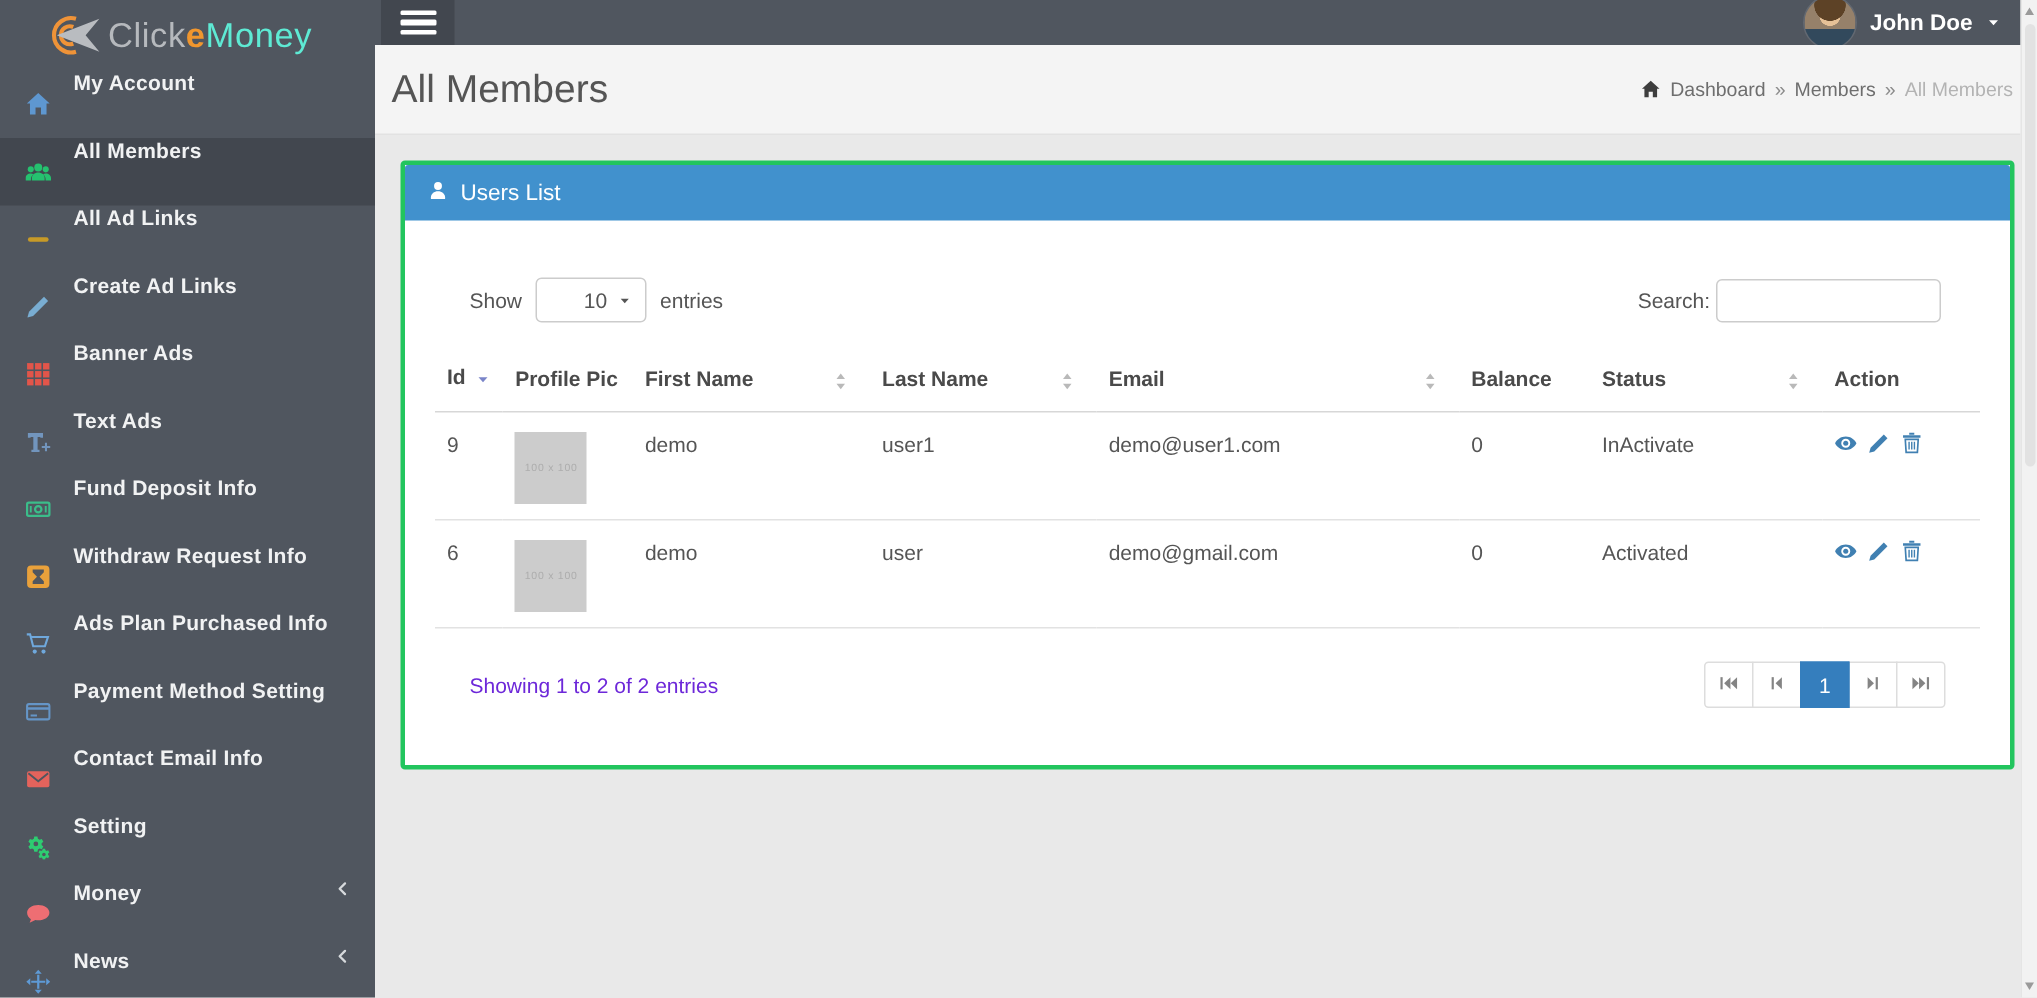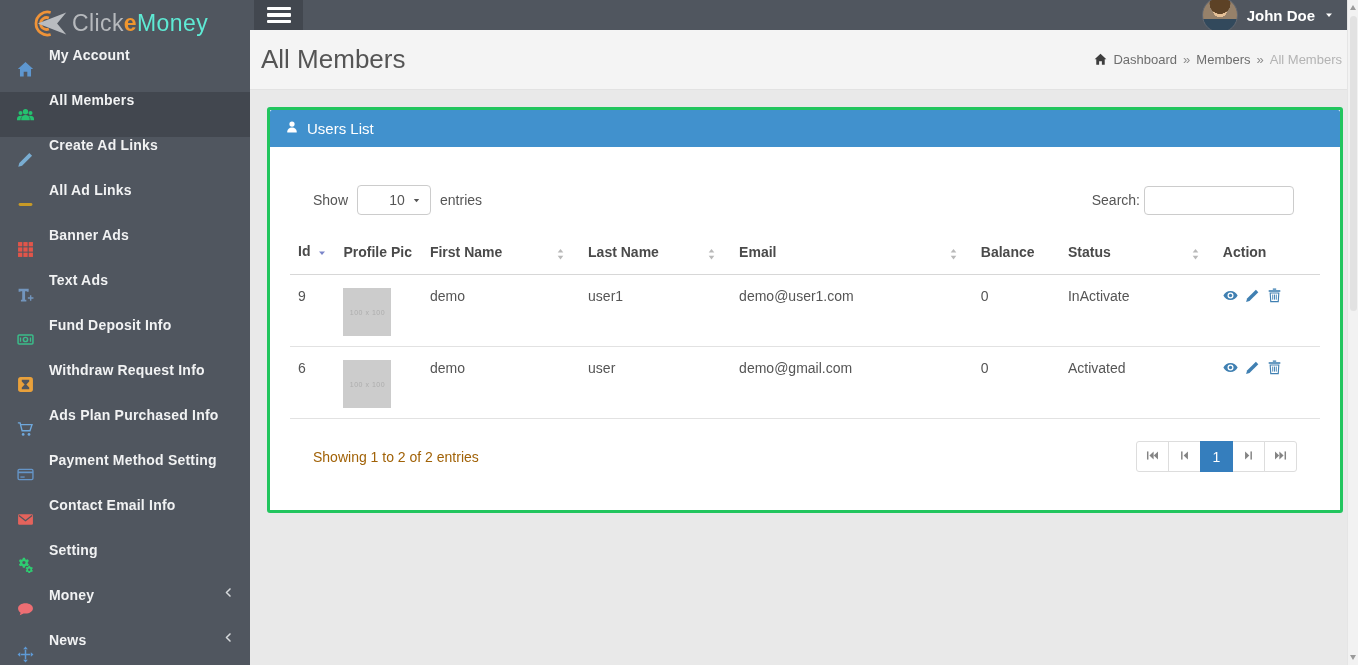--- a/index.html
+++ b/index.html
@@ -75,21 +75,21 @@
   th .sort-both svg { width:9px; height:13px; }
   th .sort-active { display:inline-block; margin-left:7px; color:#7a85c9; vertical-align:-2px; }
   th .sort-active svg { width:10px; height:10px; }
   tbody td { font-size:14px; color:#555; padding:13px 8px 10px; border-bottom:1px solid #e2e2e2; vertical-align:top; }
   .ph { width:48px; height:48px; background:#cccccc; display:flex; align-items:center; justify-content:center;
     font-size:7px; color:#adadad; letter-spacing:.5px; }
   .act { color:#4080b2; display:inline-block; margin-right:7px; cursor:pointer; }
   .act svg { width:15px; height:15px; display:block; }
 
   .table-footer { display:flex; justify-content:space-between; align-items:center; margin-top:22px; padding:0 23px; }
-  .tf-info { font-size:14px; color:#a16207; }
+  .tf-info { font-size:14px; color:#6d28d9; }
   .pager { display:flex; }
   .pg { min-width:33px; height:31px; border:1px solid #ddd; background:#fff; display:flex; align-items:center;
     justify-content:center; color:#848484; margin-left:-1px; cursor:pointer; font-size:14px; }
   .pg svg { width:13px; height:13px; }
   .pg:first-child { border-radius:3px 0 0 3px; margin-left:0; }
   .pg:last-child { border-radius:0 3px 3px 0; }
   .pg.active { background:#357ebd; border-color:#357ebd; color:#fff; position:relative; z-index:1; }
 
   
   .fake-scrollbar { position:absolute; top:0; right:0; width:11px; height:100%; background:#f2f2f2;
@@ -132,34 +132,34 @@
               <circle cx="12.7" cy="6.5" r="1.9"></circle>
               <path d="M3.3 9.1c.6 0 1.2.15 1.7.4-1 .8-1.6 1.9-1.6 3.1v.9H0v-1.6c0-1.6 1.5-2.8 3.3-2.8z"></path>
               <path d="M12.7 9.1c1.8 0 3.3 1.2 3.3 2.8v1.6h-3.4v-.9c0-1.2-.6-2.3-1.6-3.1.5-.25 1.1-.4 1.7-.4z"></path>
               <circle cx="8" cy="5.4" r="2.5"></circle>
               <path d="M8 8.5c2.2 0 4 1.5 4 3.4v1.6H4v-1.6c0-1.9 1.8-3.4 4-3.4z"></path>
             </svg>
           </span>
           <span class="nav-label">All Members</span>
         </div>
         <div class="nav-item">
+          <span class="nav-icon" style="color:#c79a27">
+            <svg viewBox="0 0 16 16" fill="currentColor">
+              <rect x="1.5" y="6.7" width="13" height="2.8" rx="1.4"></rect>
+            </svg>
+          </span>
+          <span class="nav-label">All Ad Links</span>
+        </div>
+        <div class="nav-item">
           <span class="nav-icon" style="color:#79add2">
             <svg viewBox="0 0 16 16" fill="currentColor">
               <path d="M1.2 14.8l1-3.6 9.4-9.4 2.6 2.6-9.4 9.4z"></path>
             </svg>
           </span>
           <span class="nav-label">Create Ad Links</span>
-        </div>
-        <div class="nav-item">
-          <span class="nav-icon" style="color:#c79a27">
-            <svg viewBox="0 0 16 16" fill="currentColor">
-              <rect x="1.5" y="6.7" width="13" height="2.8" rx="1.4"></rect>
-            </svg>
-          </span>
-          <span class="nav-label">All Ad Links</span>
         </div>
         <div class="nav-item">
           <span class="nav-icon" style="color:#e2554a">
             <svg viewBox="0 0 16 16" fill="currentColor">
               <rect x="1" y="1" width="4" height="4"></rect>
               <rect x="6" y="1" width="4" height="4"></rect>
               <rect x="11" y="1" width="4" height="4"></rect>
               <rect x="1" y="6" width="4" height="4"></rect>
               <rect x="6" y="6" width="4" height="4"></rect>
               <rect x="11" y="6" width="4" height="4"></rect>

